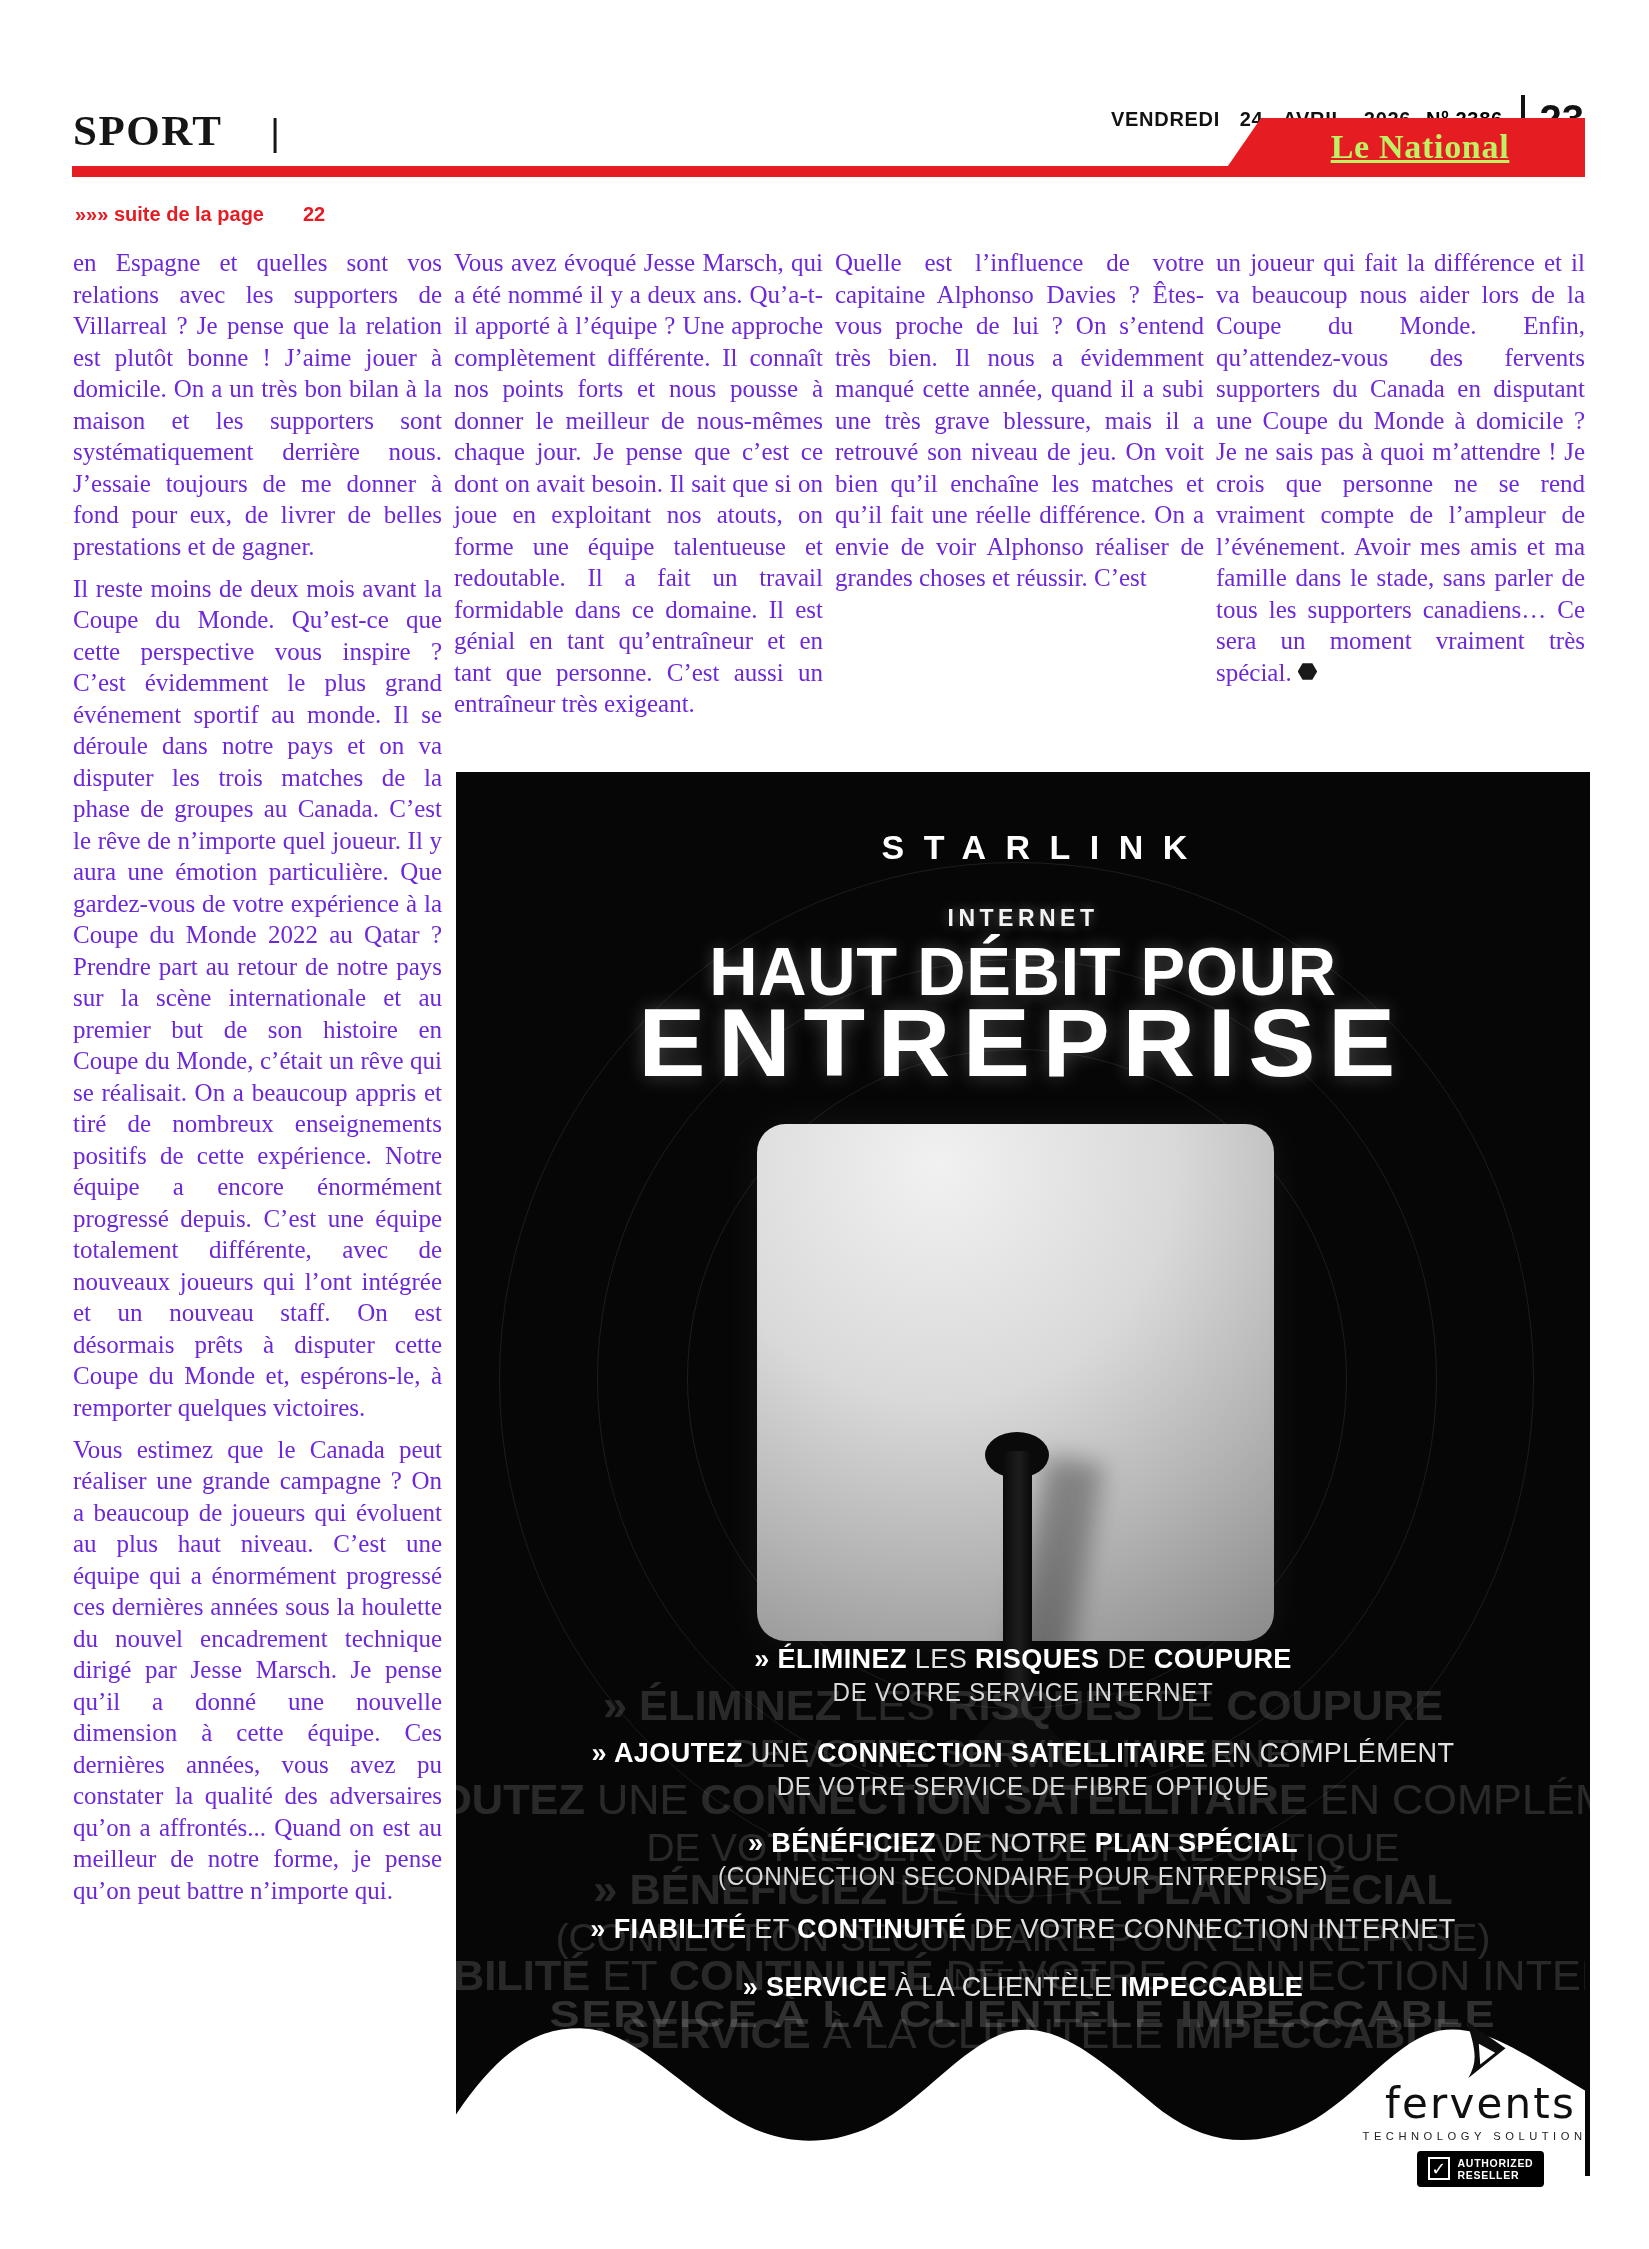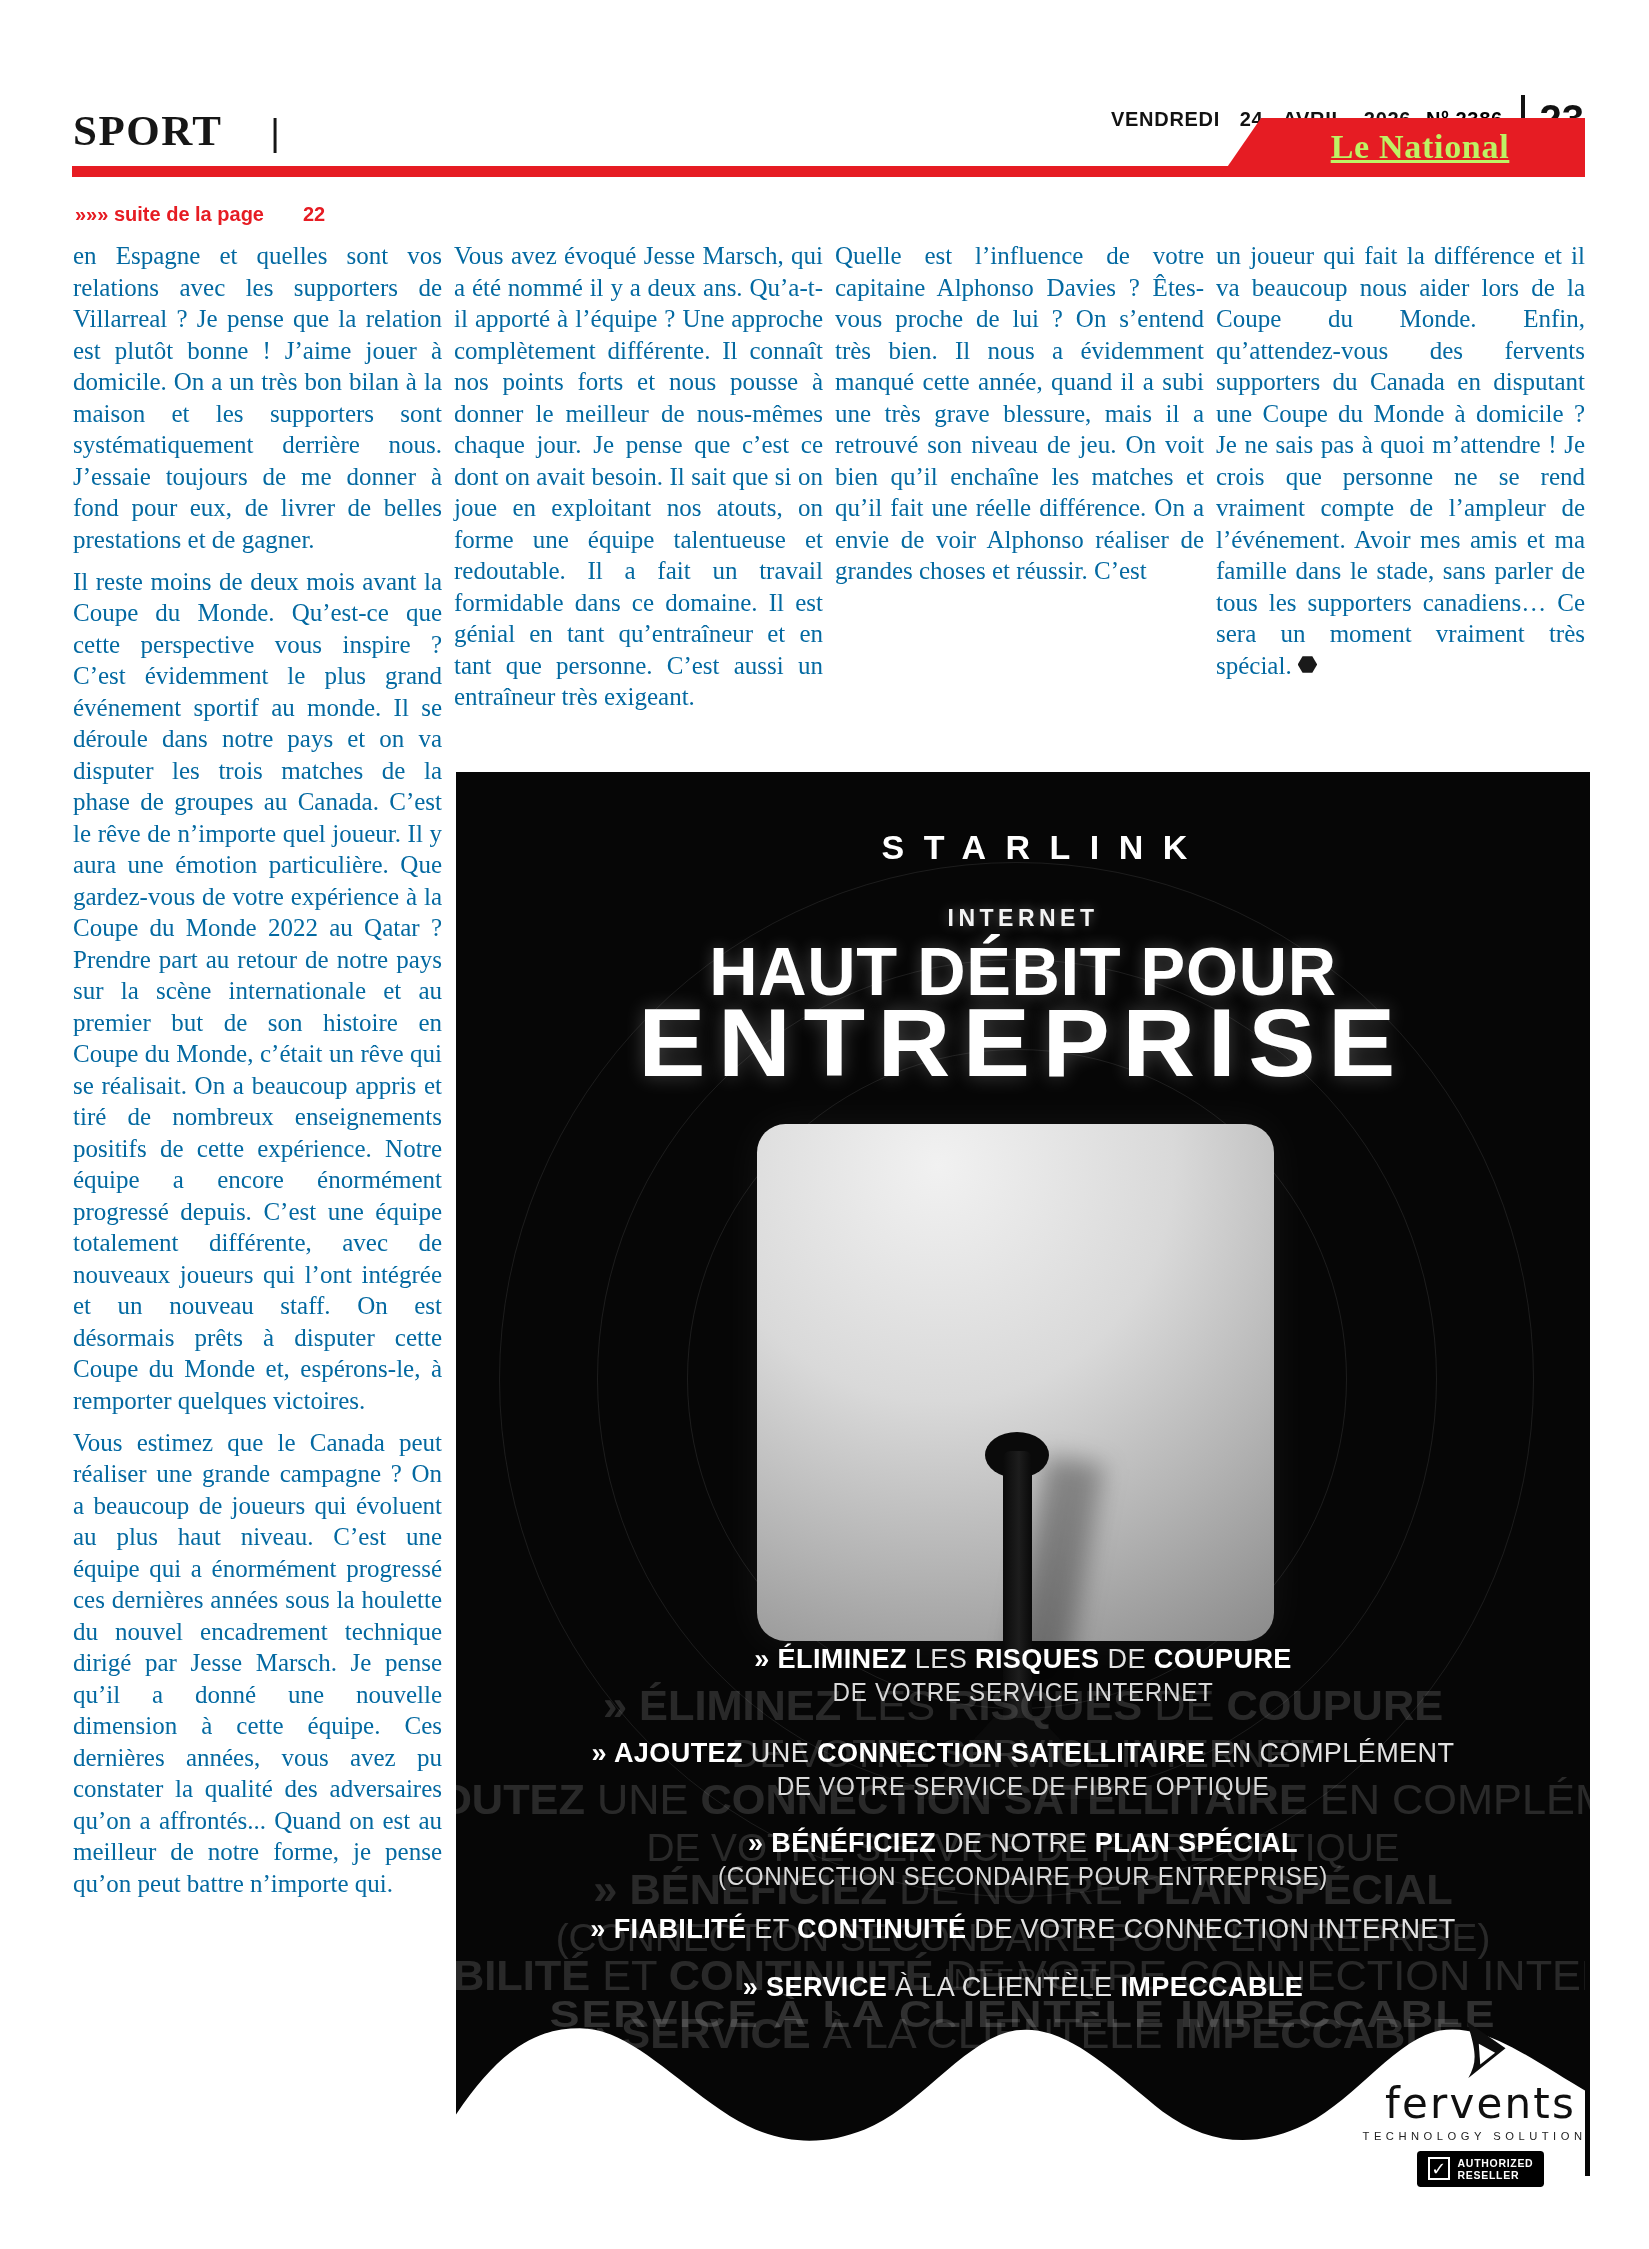--- a/index.html
+++ b/index.html
@@ -20,22 +20,22 @@
   .red-rule { position:absolute; left:72px; top:166px; width:1513px; height:10.5px; background:var(--red); }
   .brand-banner { position:absolute; left:1221px; top:118px; width:364px; height:58px; background:var(--red);
                   clip-path:polygon(11% 0, 100% 0, 100% 100%, 0 100%);
                   display:flex; align-items:center; justify-content:center; padding-left:34px; }
   .brand-banner span { font:700 34px/1 "Liberation Serif",serif; color:#bef264; letter-spacing:0.7px;text-decoration:underline; }
 
   .suite { position:absolute; left:75px; top:204px; font:600 20px/1 "Liberation Sans",sans-serif; color:var(--red); }
   .suite .pagenum { margin-left:39px; }
 
   
-  .article-col { position:absolute; top:240px; width:369px; font:400 25px/31.5px "Liberation Serif",serif;
-                 color:#0369a1; text-align:justify; }
+  .article-col { position:absolute; top:247px; width:369px; font:400 25px/31.5px "Liberation Serif",serif;
+                 color:#6d28d9; text-align:justify; }
   .c1 { left:73px;  } .c2 { left:454px; } .c3 { left:835px; } .c4 { left:1216px; }
   .para { margin:0 0 10.5px 0; }
   .end-mark { display:inline-block; width:19.5px; height:18px; background:#1a1a1a; margin-left:6px;
               clip-path:polygon(25% 4%, 75% 4%, 100% 50%, 75% 96%, 25% 96%, 0 50%); }
 
   
   .ad { position:absolute; left:456px; top:772px; width:1134px; height:1444px; background:#ffffff; overflow:hidden; }
   .ad-dark { position:absolute; left:0; top:0; width:100%; height:1380px; background:#060606; overflow:hidden; }
 
   .ring { position:absolute; border:1.5px solid rgba(255,255,255,0.09); border-radius:50%; }

